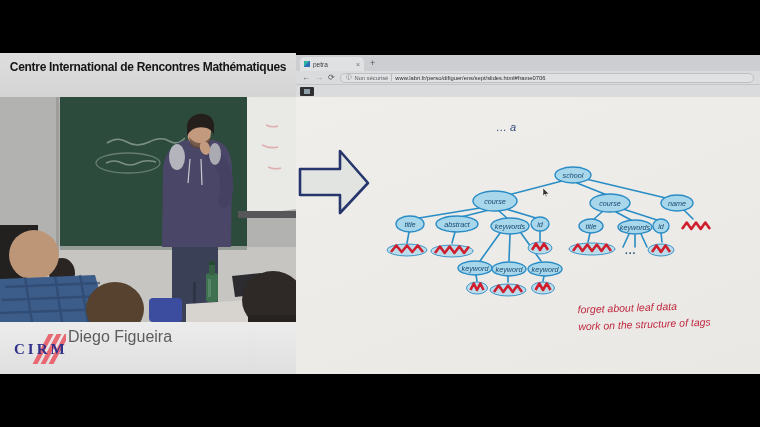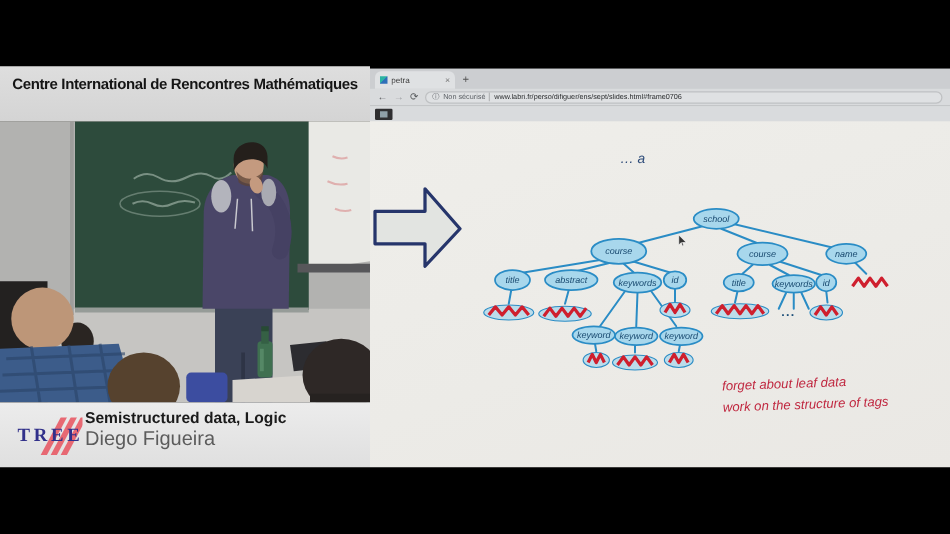--- a/index.html
+++ b/index.html
@@ -133,24 +133,23 @@
     </svg>
   </div>
 
   <div class="info-band">
     <div class="cirm-logo">
       <div class="cirm-stripes">
           <i></i>
           <i></i>
           <i></i>
         </div>
-      <div class="cirm-text">TREE</div>
+      <div class="cirm-text">CIRM</div>
     </div>
     <div class="lecture">
-      <div class="t">Semistructured data, Logic</div>
       <div class="s">Diego Figueira</div>
     </div>
   </div>
 
   <div class="browser">
     <div class="tabstrip">
       <div class="tab">
         <i class="favicon"></i>
         <span class="tab-title">petra</span>
         <span class="tab-close">×</span>

